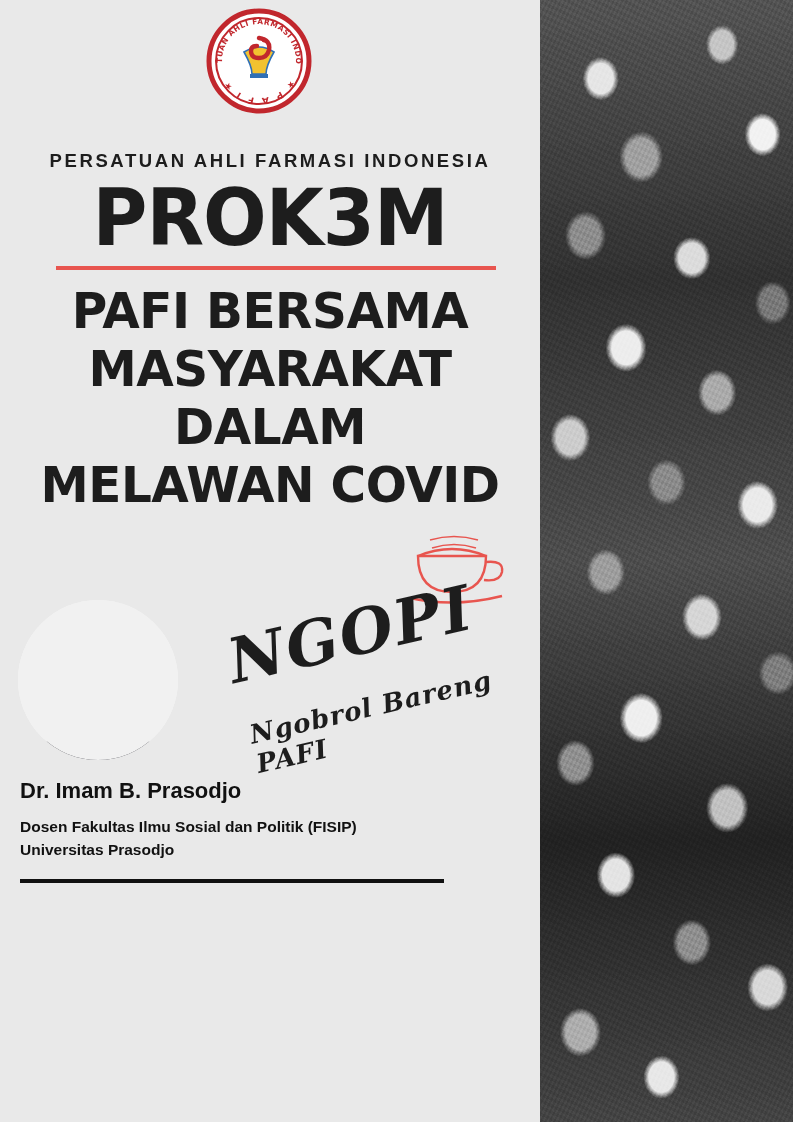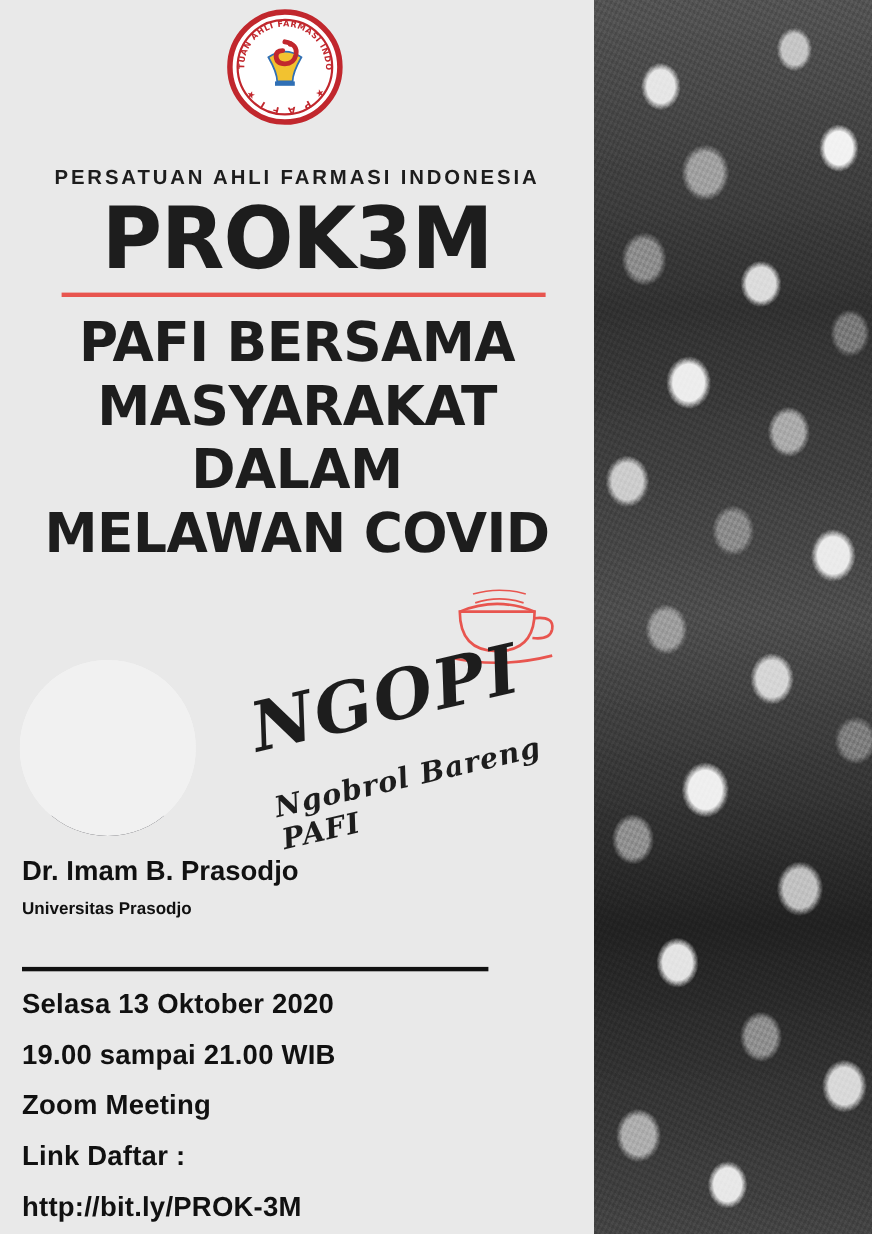--- a/index.html
+++ b/index.html
@@ -178,21 +178,21 @@
     height: 160px;
     border-radius: 50%;
     overflow: hidden;
     background: #efefef;
   }
   .avatar .bg { position: absolute; inset: 0; background: #f1f1f1; }
   .speaker-name {
     position: absolute;
     left: 20px;
     top: 778px;
-    font-size: 25px;
+    font-size: 22px;
     font-weight: 700;
     color: #111;
   }
   .speaker-role {
     position: absolute;
     left: 20px;
     top: 815px;
     font-size: 15.5px;
     font-weight: 700;
     line-height: 23px;
@@ -290,26 +290,20 @@
       <rect x="53" y="68" width="23" height="15" rx="4" fill="none" stroke="#23232b" stroke-width="3"></rect>
       <rect x="84" y="68" width="23" height="15" rx="4" fill="none" stroke="#23232b" stroke-width="3"></rect>
       <path d="M 76,74 q 4,-3 8,0" fill="none" stroke="#23232b" stroke-width="3"></path>
       <path d="M 66,98 q 14,8 28,0" fill="none" stroke="#8d5c48" stroke-width="2.4"></path>
       <path d="M 66,92 q 14,5 28,0" fill="none" stroke="#a97259" stroke-width="2"></path>
     </svg>
   </div>
 
   <div class="speaker-name">Dr. Imam B. Prasodjo</div>
   <div class="speaker-role">
+    <div>Dosen Fakultas Ilmu Sosial dan Politik (FISIP)</div>
     <div>Universitas Prasodjo</div>
   </div>
 
   <div class="rule-black"></div>
 
-  <div class="details">
-    <div>Selasa 13 Oktober 2020</div>
-    <div>19.00 sampai 21.00 WIB</div>
-    <div>Zoom Meeting</div>
-    <div>Link Daftar :</div>
-    <div>http://bit.ly/PROK-3M</div>
-  </div>
 
 </div>
 
 </body></html>

